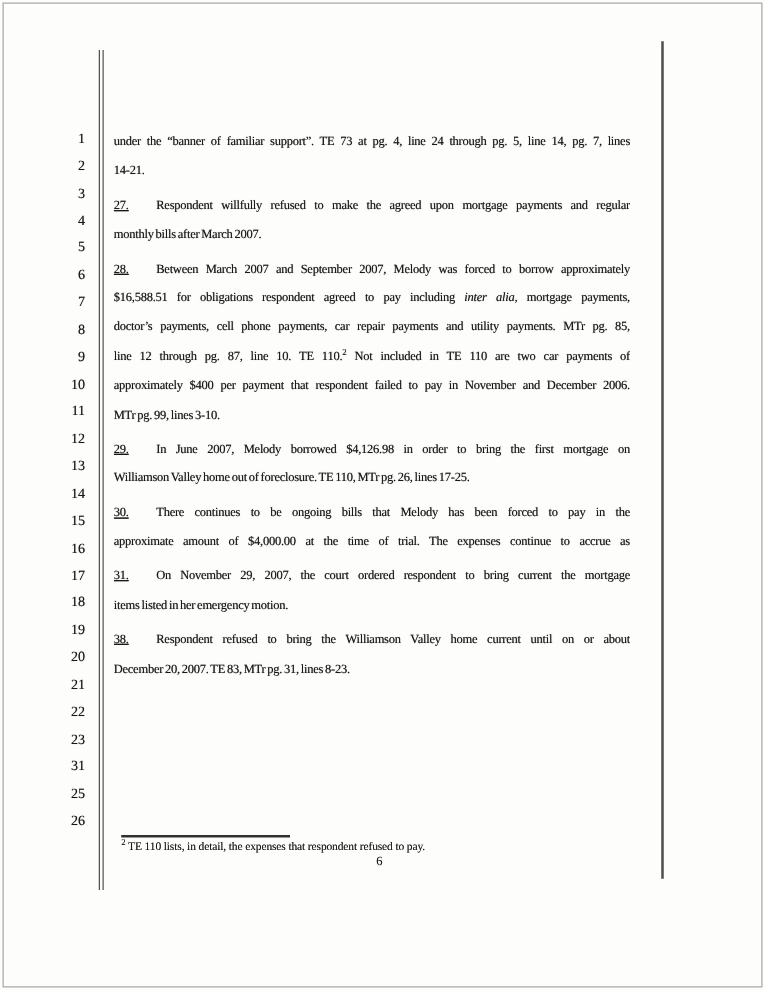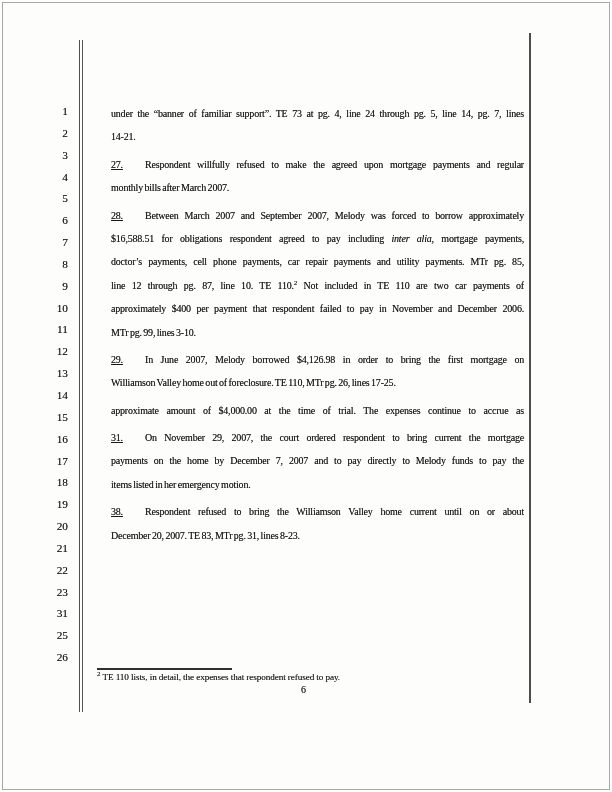--- a/index.html
+++ b/index.html
@@ -50,21 +50,21 @@
     left: 529px;
     top: 33px;
     height: 670px;
     width: 1.5px;
     background: #4d4d4d;
   }
 
   
   .text-column {
     position: absolute;
-    left: 111px;
+    left: 91px;
     top: 102px;
     width: 413px;
     font-size: 10px;
     letter-spacing: -0.2px;
     word-spacing: -0.8px;
     color: #181818;
     text-shadow: 0 0 0.6px rgba(30,30,30,0.65);
   }
   .para { margin: 0 0 4px 0; }
   .tline {
@@ -162,25 +162,25 @@
         <div class="tline"><span>doctor’s payments, cell phone payments, car repair payments and utility payments.  MTr pg. 85,</span></div>
         <div class="tline"><span>line 12 through pg. 87, line 10.  TE 110.</span><sup>2</sup><span>  Not included in TE 110 are two car payments of</span></div>
         <div class="tline"><span>approximately $400 per payment that respondent failed to pay in November and December 2006.</span></div>
         <div class="tline last"><span>MTr pg. 99, lines 3-10.</span></div>
       </div>
       <div class="para">
         <div class="tline"><span class="pnum">29.</span><span>In June 2007, Melody borrowed $4,126.98 in order to bring the first mortgage on</span></div>
         <div class="tline last"><span>Williamson Valley home out of foreclosure. TE 110, MTr pg. 26, lines 17-25.</span></div>
       </div>
       <div class="para">
+        <div class="tline"><span class="pnum">30.</span><span>There continues to be ongoing bills that Melody has been forced to pay in the</span></div>
         <div class="tline"><span>approximate amount of $4,000.00 at the time of trial.  The expenses continue to accrue as</span></div>
       </div>
       <div class="para">
         <div class="tline"><span class="pnum">31.</span><span>On November 29, 2007, the court ordered respondent to bring current the mortgage</span></div>
-        <div class="tline"><span>payments on the home by December 7, 2007 and to pay directly to Melody funds to pay the</span></div>
         <div class="tline last"><span>items listed in her emergency motion.</span></div>
       </div>
       <div class="para">
         <div class="tline"><span class="pnum">38.</span><span>Respondent refused to bring the Williamson Valley home current until on or about</span></div>
         <div class="tline last"><span>December 20, 2007. TE 83, MTr pg. 31, lines 8-23.</span></div>
       </div>
     </div>
 
   <div class="footnote-rule"></div>
   <div class="footnote"><sup>2</sup><span> TE 110 lists, in detail, the expenses that respondent refused to pay.</span></div>

